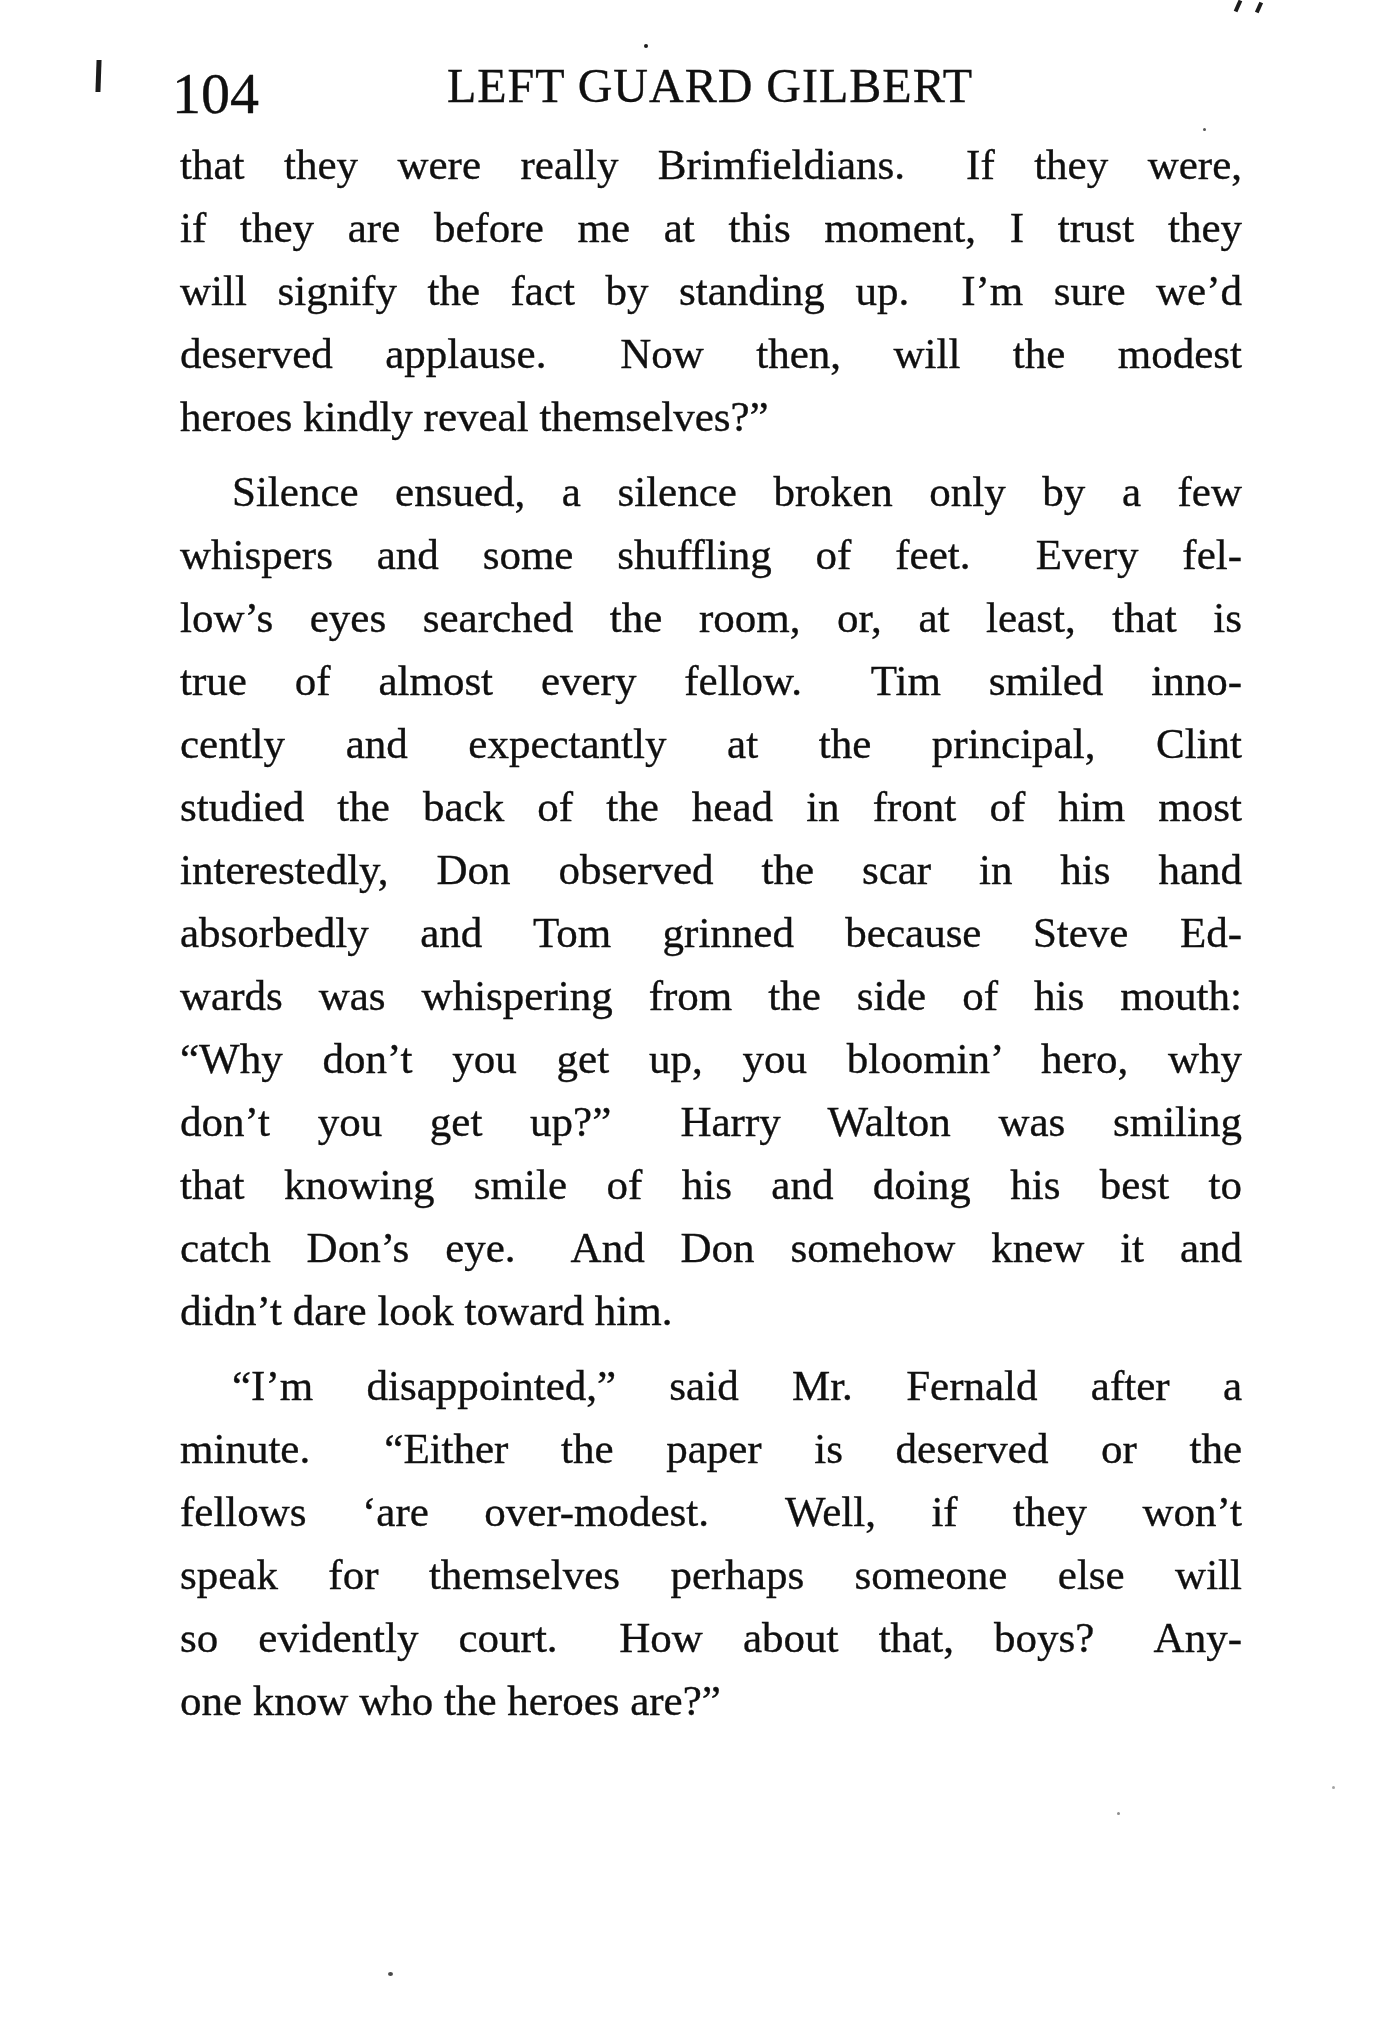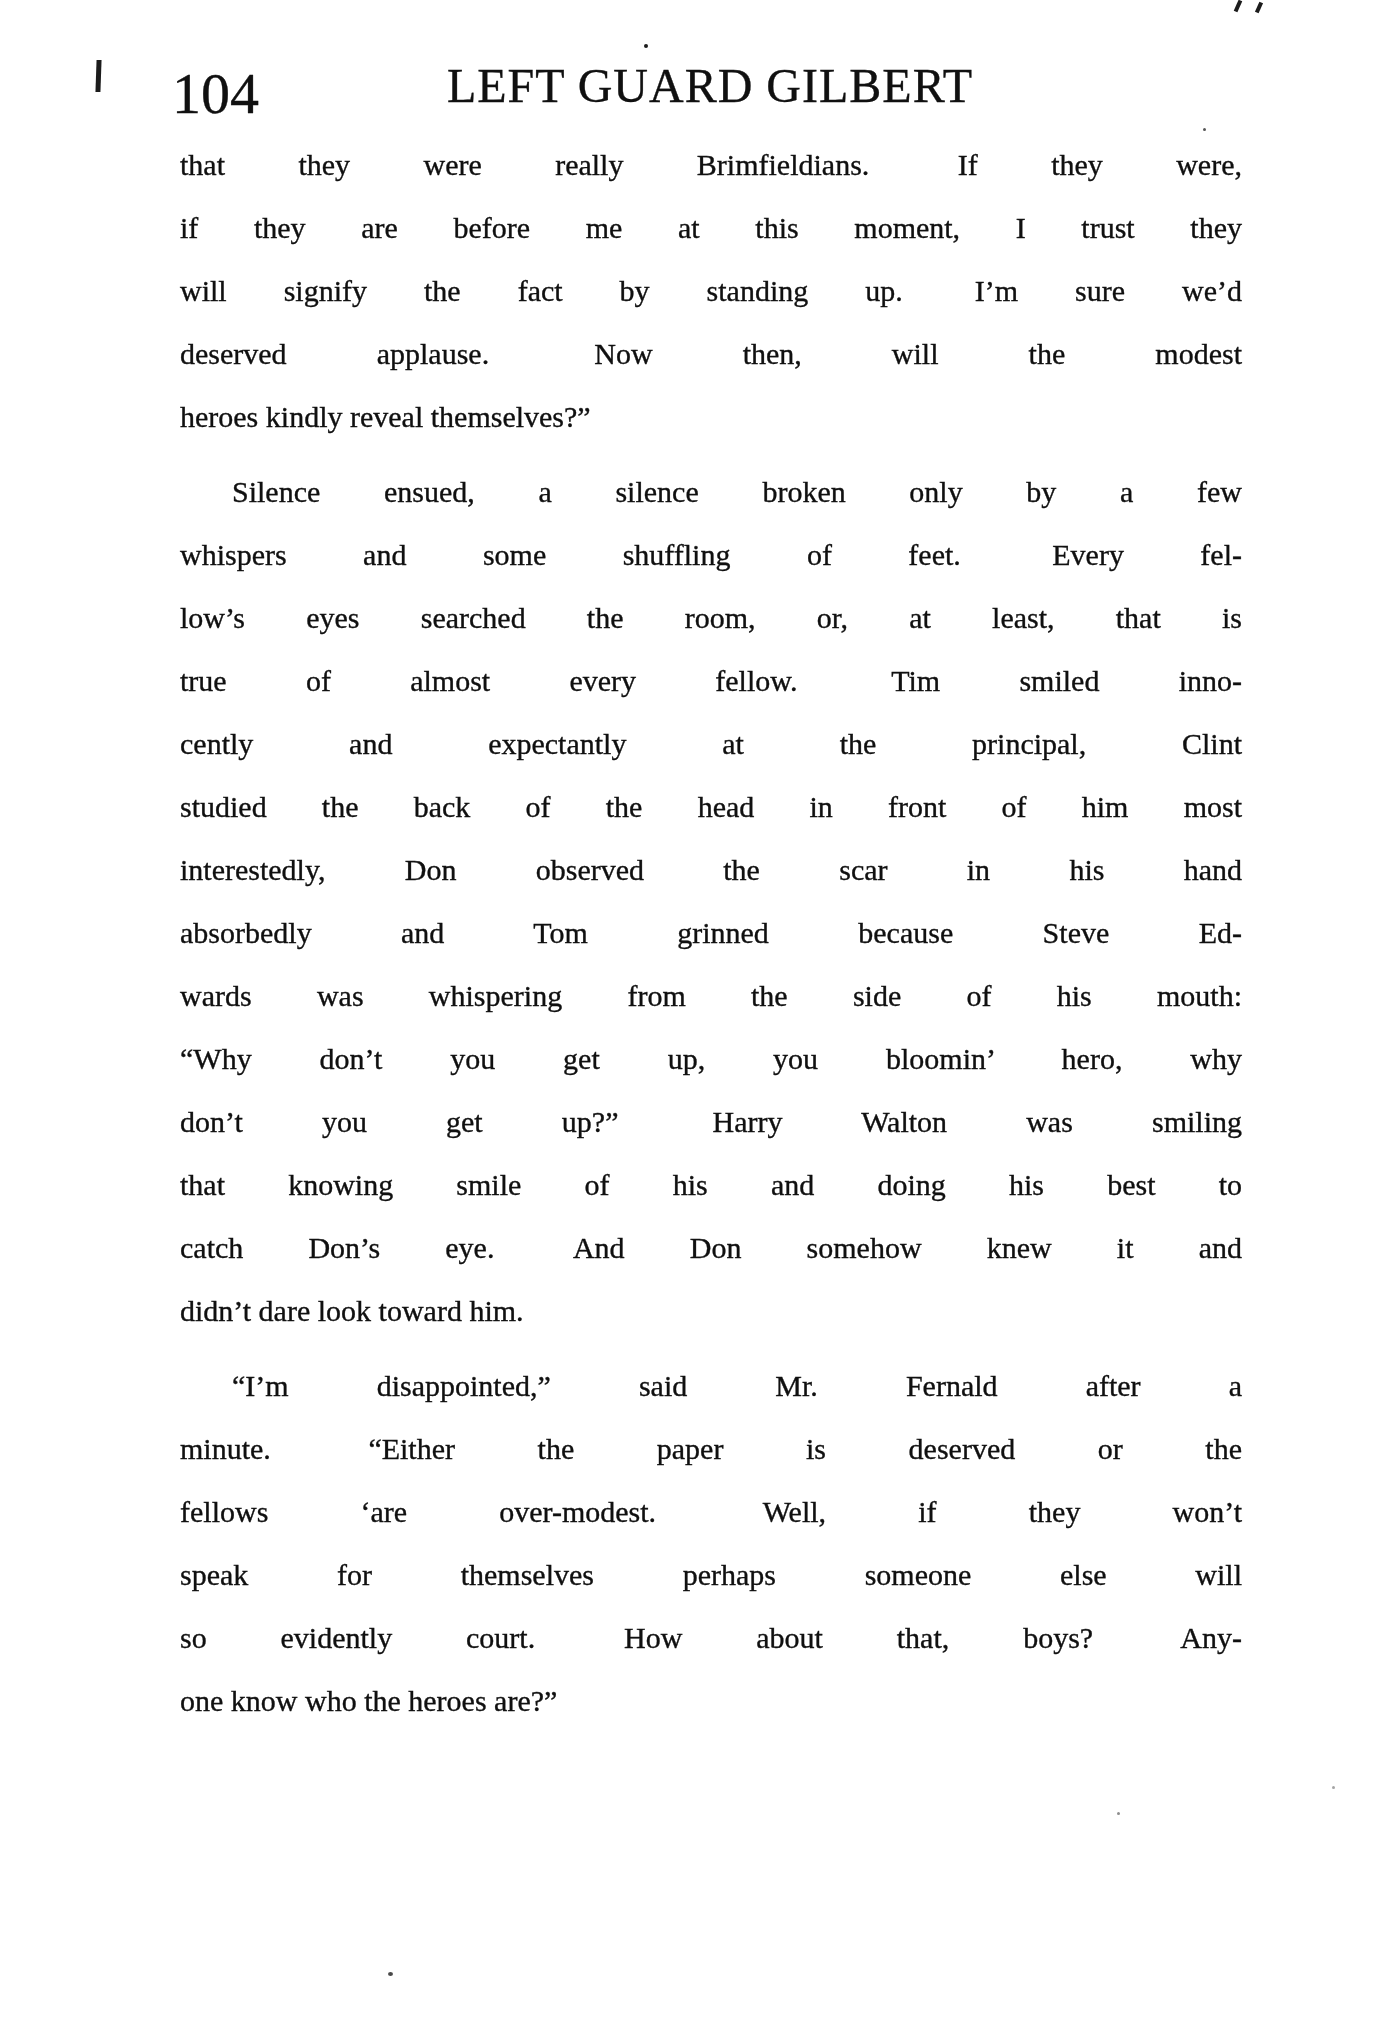--- a/index.html
+++ b/index.html
@@ -37,21 +37,21 @@
     white-space: nowrap;
     transform: translateX(-50%);
     margin-top: 12px;
   }
   
   .text-block {
     position: absolute;
     left: 180px;
     top: 133px;
     width: 1062px;
-    font-size: 30px;
+    font-size: 43px;
   }
   .line {
     height: 63px;
     line-height: 63px;
     text-align: justify;
     text-align-last: justify;
     white-space: nowrap;
   }
   .line.para-end {
     text-align-last: left;

